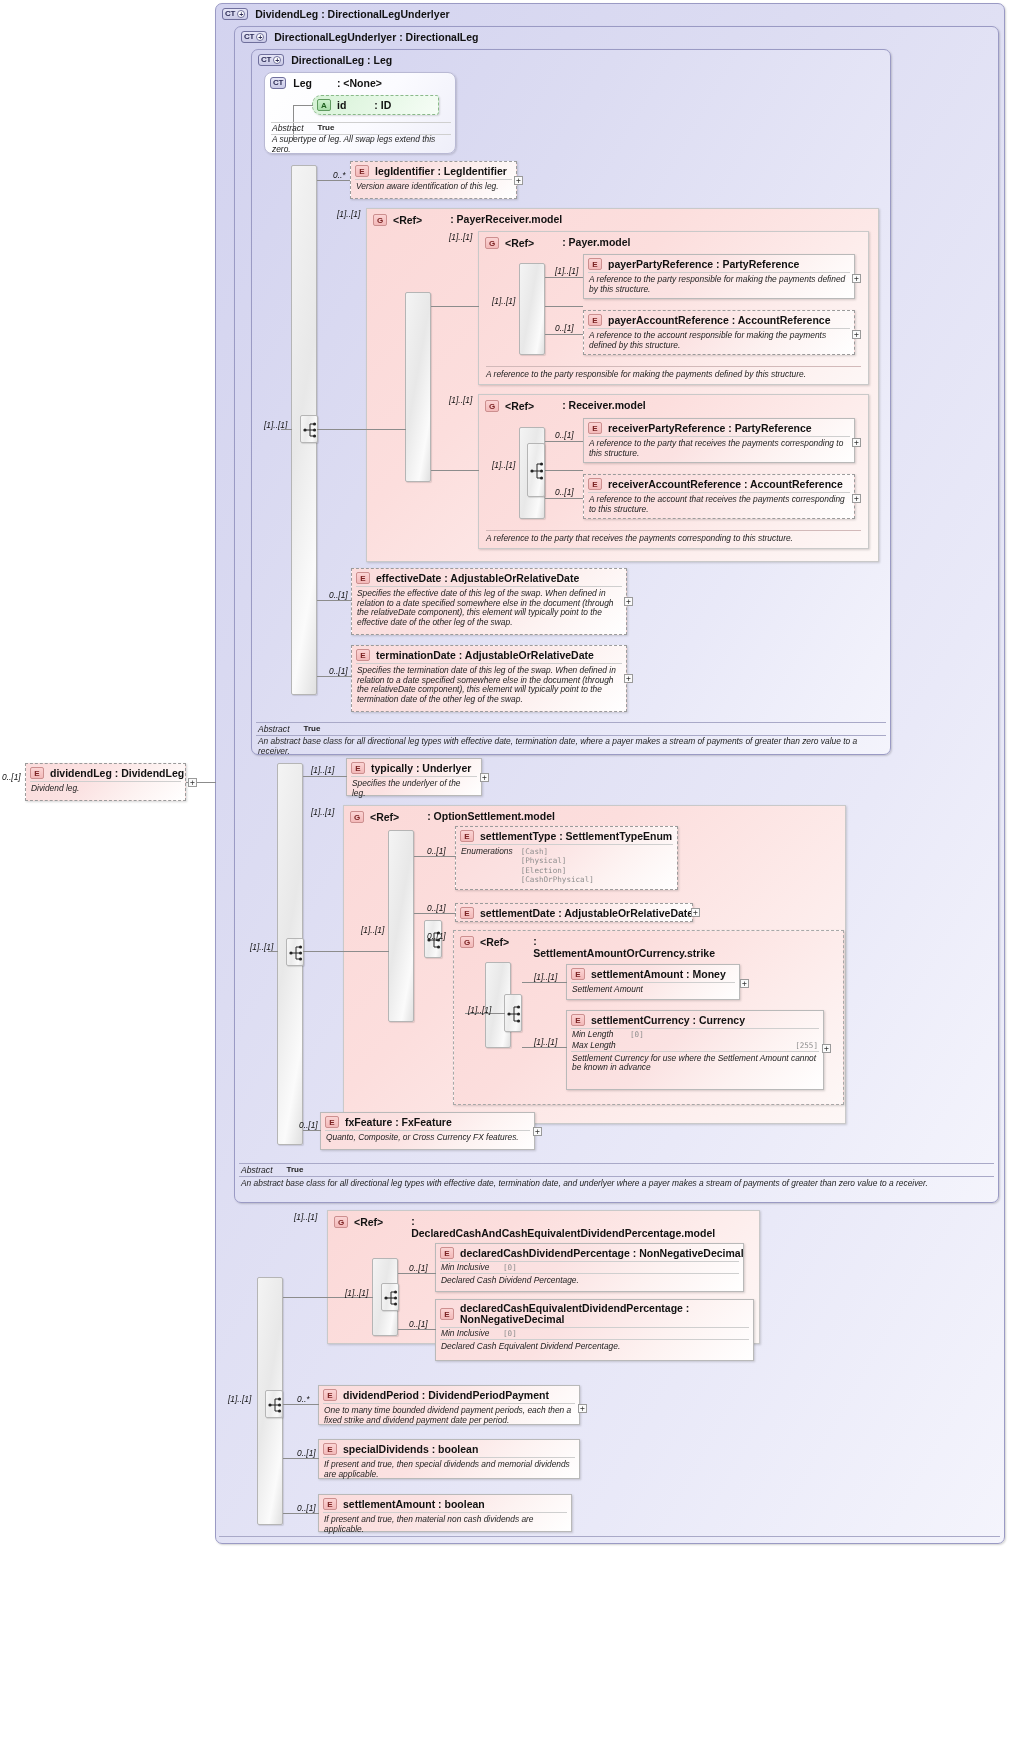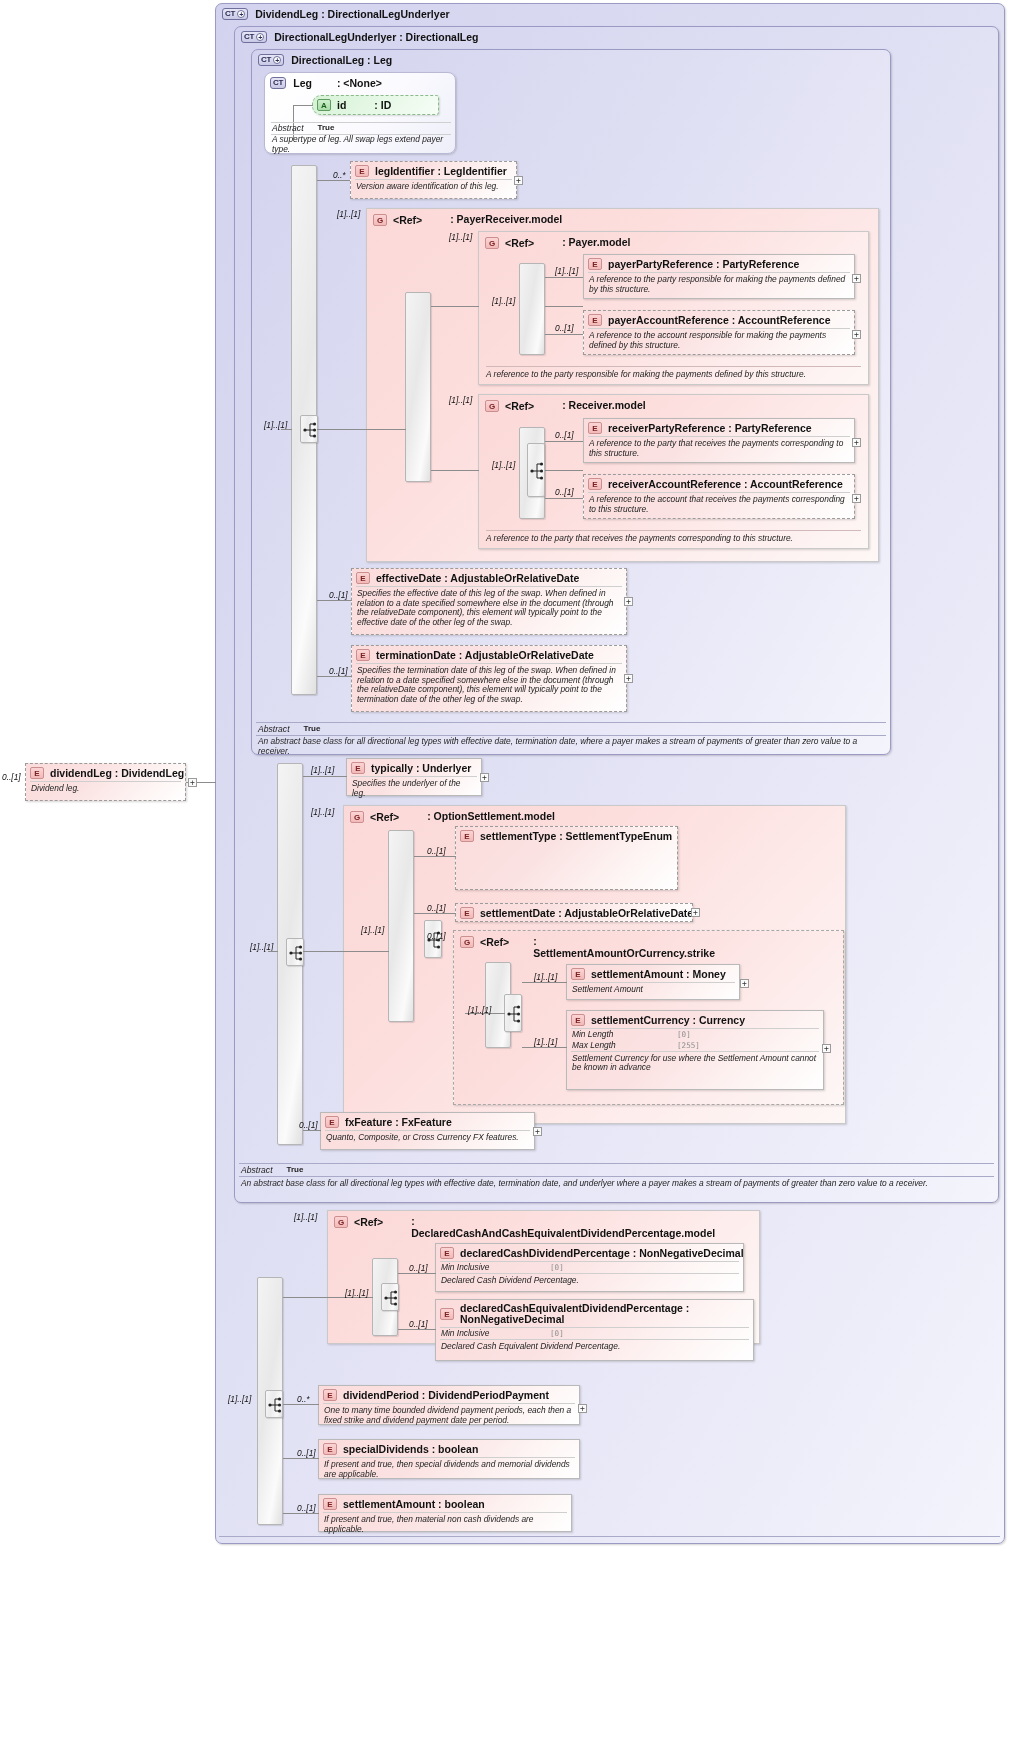--- a/index.html
+++ b/index.html
@@ -89,21 +89,21 @@
     line-height:9.6px;
   }
   .node-meta {
     margin:0 4px; padding:2px 1px 0 1px;
     border-top:1px solid #cfcfcf;
     display:flex; gap:8px;
     font-size:8.4px; line-height:9.6px;
   }
   .meta-lbl { font-style:italic; color:#222; white-space:nowrap; }
   .meta-vals { color:#8e8e8e; font-family:"DejaVu Sans Mono", monospace; font-size:7.6px; line-height:9.4px;}
-  .meta-simple { margin:0 4px; padding:1px 1px 0 1px; border-top:1px solid #cfcfcf; font-size:8.4px; line-height:9.8px; display:flex;gap:47px; }
+  .meta-simple { margin:0 4px; padding:1px 1px 0 1px; border-top:1px solid #cfcfcf; font-size:8.4px; line-height:9.8px; display:flex; }
   .meta-simple .k { font-style:italic; width:58px; color:#222;}
   .meta-simple .v { color:#8e8e8e; font-family:"DejaVu Sans Mono", monospace; font-size:7.6px;}
 
   
   .attr-node {
     position:absolute;
     border:1px dashed #8ab98a;
     background:linear-gradient(130deg,#d6f2d6 0%,#e4f7e4 45%,#f6fdf6 100%);
     border-radius:9px 3px 3px 9px;
     box-shadow:1px 1px 2px rgba(0,0,0,.14);
@@ -236,21 +236,21 @@
     </div>
     <div class="h-line" style="left:28px; top:32px; width:20px;"></div>
     <div class="v-line" style="left:28px; top:32px; height:34px;"></div>
 
     <div class="divider" style="left:6px; top:49px; width:180px; border-top-color:#cfcfcf;"></div>
     <div class="abs-row" style="left:7px; top:50px;">
       <span class="k">Abstract</span>
       <span class="v">True</span>
     </div>
     <div class="divider" style="left:6px; top:61px; width:180px; border-top-color:#cfcfcf;"></div>
-    <div class="footcap" style="left:7px; top:62px; width:182px;">A supertype of leg. All swap legs extend payer type.</div>
+    <div class="footcap" style="left:7px; top:62px; width:182px;">A supertype of leg. All swap legs extend this zero.</div>
   </div>
 
   <div class="bar" style="left:291px; top:165px; width:26px; height:530px;"></div>
   <div class="compositor" style="left:300px; top:415px; width:18px; height:28px;">
     <svg width="18" height="28" viewBox="0 0 18 28">
       <circle cx="4" cy="14" r="1.6" fill="#222"></circle>
       <line x1="5" y1="14" x2="9" y2="14" stroke="#222" stroke-width="1"></line>
       <line x1="9" y1="8" x2="9" y2="20" stroke="#222" stroke-width="1"></line>
       <line x1="9" y1="8" x2="12" y2="8" stroke="#222" stroke-width="1"></line>
       <line x1="9" y1="14" x2="12" y2="14" stroke="#222" stroke-width="1"></line>
@@ -469,20 +469,27 @@
     </svg>
   </div>
   <div class="h-line" style="left:303px; top:951px; width:86px;"></div>
   <div class="card" style="left:361px; top:925px;">[1]..[1]</div>
 
   <div class="node dashed" style="left:455px; top:826px; width:223px; height:64px;">
     <div class="node-title">
       <span class="ebadge">E</span>
       <span>settlementType : SettlementTypeEnum</span>
     </div>
+    <div class="node-meta">
+      <span class="meta-lbl">Enumerations</span>
+      <span class="meta-vals" style="white-space:pre;">[Cash]
+[Physical]
+[Election]
+[CashOrPhysical]</span>
+    </div>
   </div>
   <div class="h-line" style="left:414px; top:856px; width:42px;"></div>
   <div class="card" style="left:427px; top:846px;">0..[1]</div>
 
   <div class="node dashed" style="left:455px; top:903px; width:238px; height:19px;">
     <div class="node-title">
       <span class="ebadge">E</span>
       <span>settlementDate : AdjustableOrRelativeDate</span>
     </div>
   </div>
@@ -529,21 +536,21 @@
 
   <div class="node solid" style="left:566px; top:1010px; width:258px; height:80px;">
     <div class="node-title">
       <span class="ebadge">E</span>
       <span>settlementCurrency : Currency</span>
     </div>
     <div class="meta-simple">
       <span class="k">Min Length</span>
       <span class="v">[0]</span>
     </div>
-    <div class="meta-simple" style="border-top:none;">
+    <div class="meta-simple" style="border-top:none;justify-content:space-between;">
       <span class="k">Max Length</span>
       <span class="v">[255]</span>
     </div>
     <div class="node-desc">Settlement Currency for use where the Settlement Amount cannot be known in advance</div>
   </div>
   <div class="plusbox" style="left:822px; top:1044px;">+</div>
   <div class="h-line" style="left:522px; top:1047px; width:45px;"></div>
   <div class="card" style="left:534px; top:1037px;">[1]..[1]</div>
 
   <div class="node solid" style="left:320px; top:1112px; width:215px; height:38px;">

